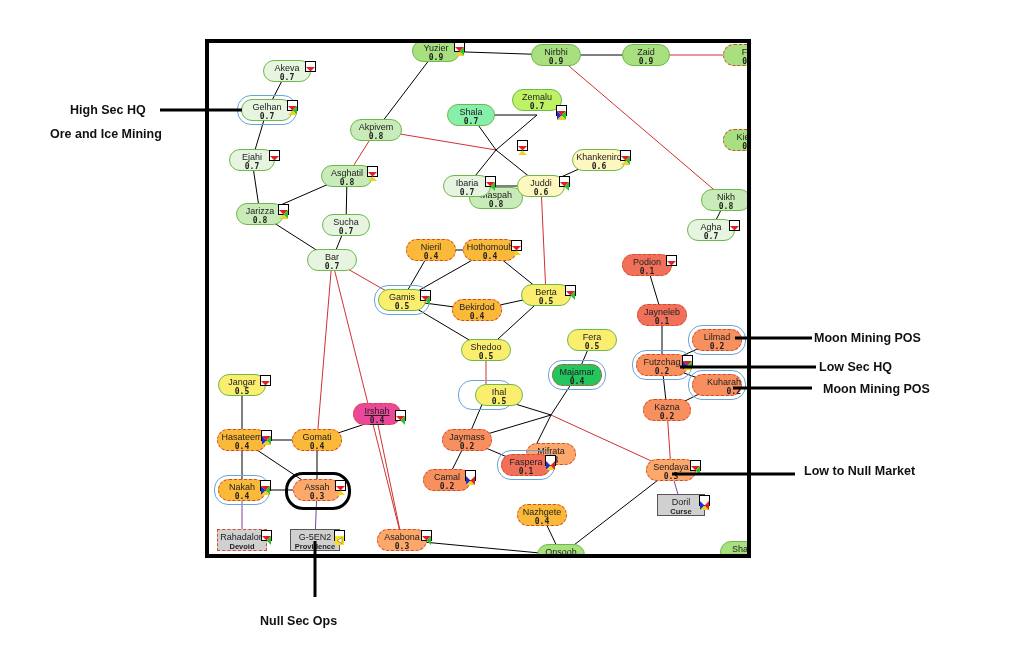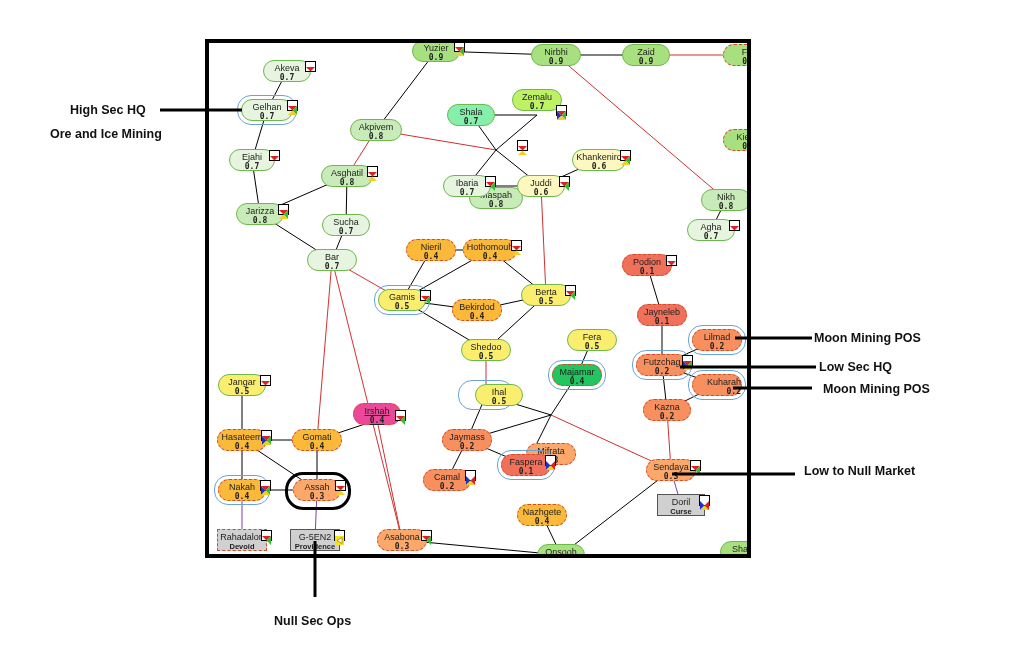--- a/index.html
+++ b/index.html
@@ -447,14 +447,14 @@
     <line x1="672" y1="474" x2="795" y2="474" stroke="#000" stroke-width="3"></line>
     <line x1="315" y1="541" x2="315" y2="597" stroke="#000" stroke-width="3"></line>
   </svg>
 <div id="callouts">
     <div class="callout" style="left: 70px; top: 103px;">High Sec  HQ</div>
     <div class="callout" style="left: 50px; top: 127px;">Ore and Ice Mining</div>
     <div class="callout" style="left: 814px; top: 331px;">Moon Mining POS</div>
     <div class="callout" style="left: 819px; top: 360px;">Low Sec HQ</div>
     <div class="callout" style="left: 823px; top: 382px;">Moon Mining POS</div>
     <div class="callout" style="left: 804px; top: 464px;">Low to Null Market</div>
-    <div class="callout" style="left: 274px; top: 614px;">Null Sec Ops</div>
+    <div class="callout" style="left: 260px; top: 614px;">Null Sec Ops</div>
   </div>
 
 </body></html>

